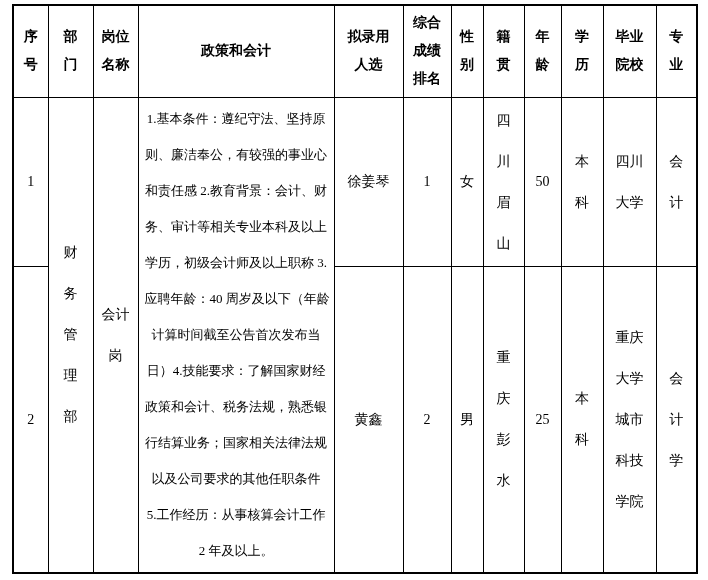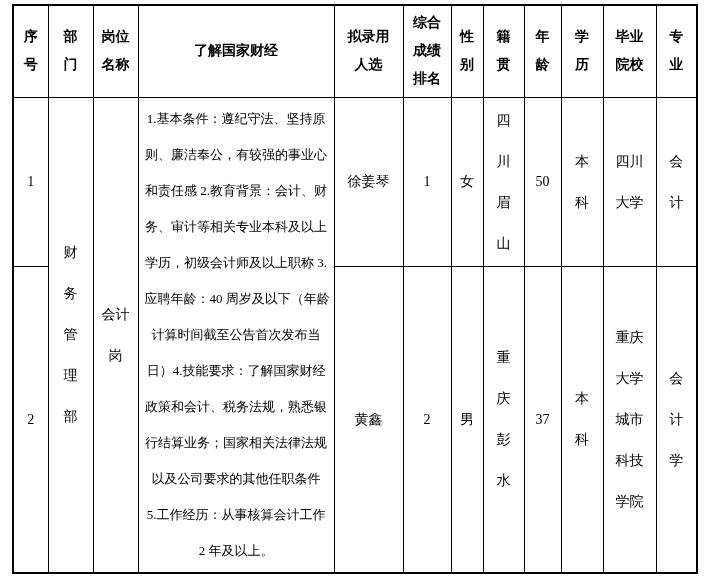--- a/index.html
+++ b/index.html
@@ -79,21 +79,21 @@
       <col style="width:41px">
     </colgroup>
     <tbody>
         <tr class="header-row">
       <th>序
 号</th>
       <th>部
 门</th>
       <th>岗位
 名称</th>
-      <th>了解国家财经</th>
+      <th>政策和会计</th>
       <th>拟录用
 人选</th>
       <th>综合
 成绩
 排名</th>
       <th>性
 别</th>
       <th>籍
 贯</th>
       <th>年
@@ -144,21 +144,21 @@
     </tr>
     <tr class="data-row-2">
       <td>2</td>
       <td>黄鑫</td>
       <td>2</td>
       <td>男</td>
       <td>重
 庆
 彭
 水</td>
-      <td>37</td>
+      <td>25</td>
       <td>本
 科</td>
       <td>重庆
 大学
 城市
 科技
 学院</td>
       <td>会
 计
 学</td>

